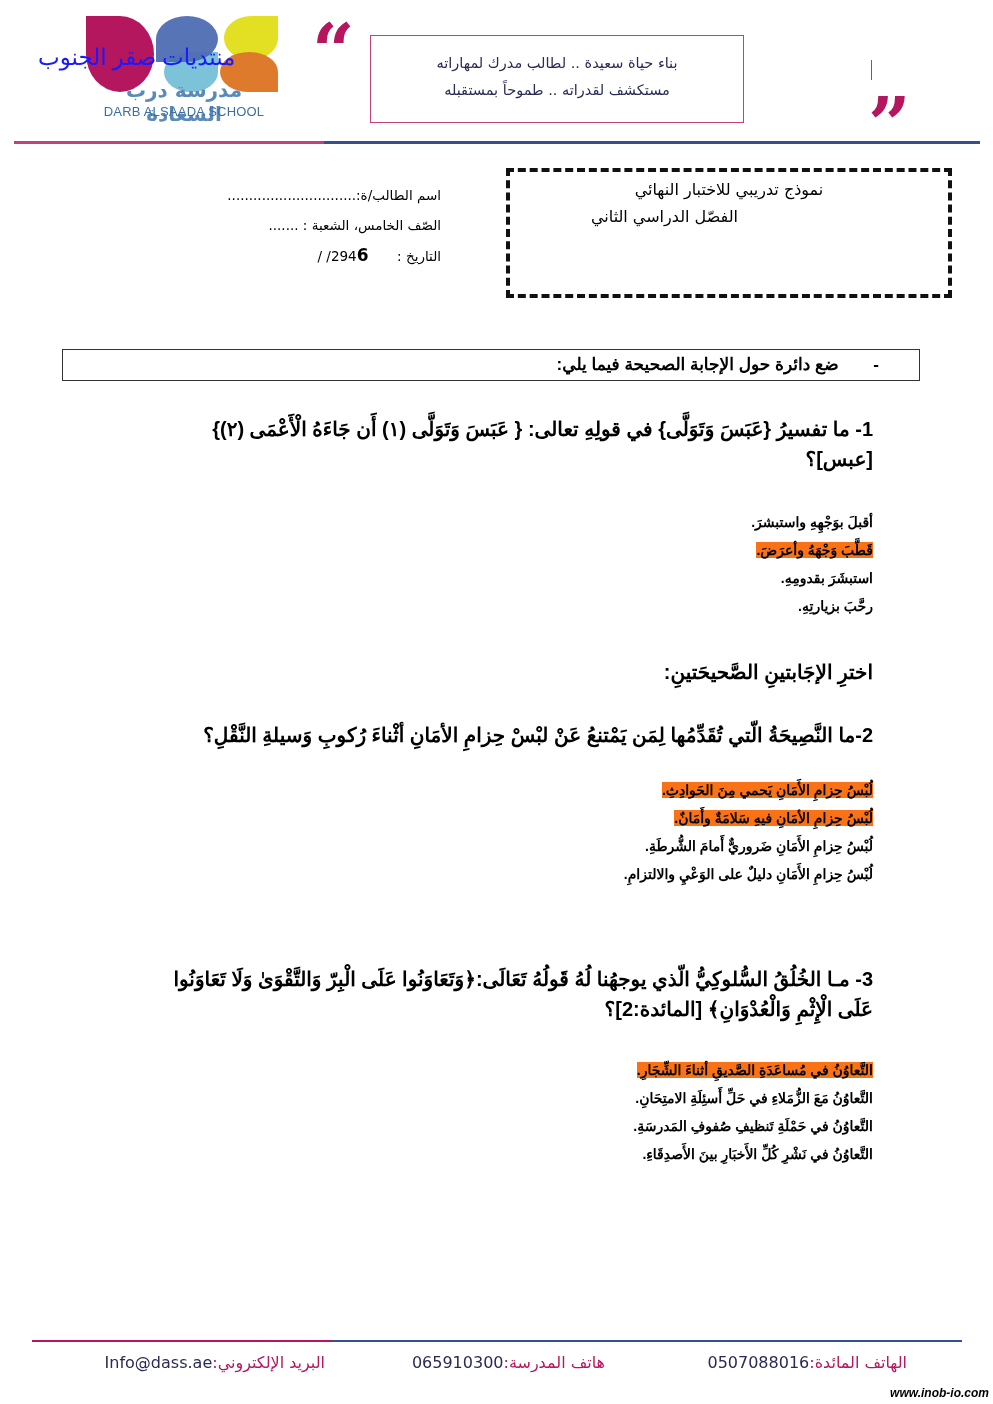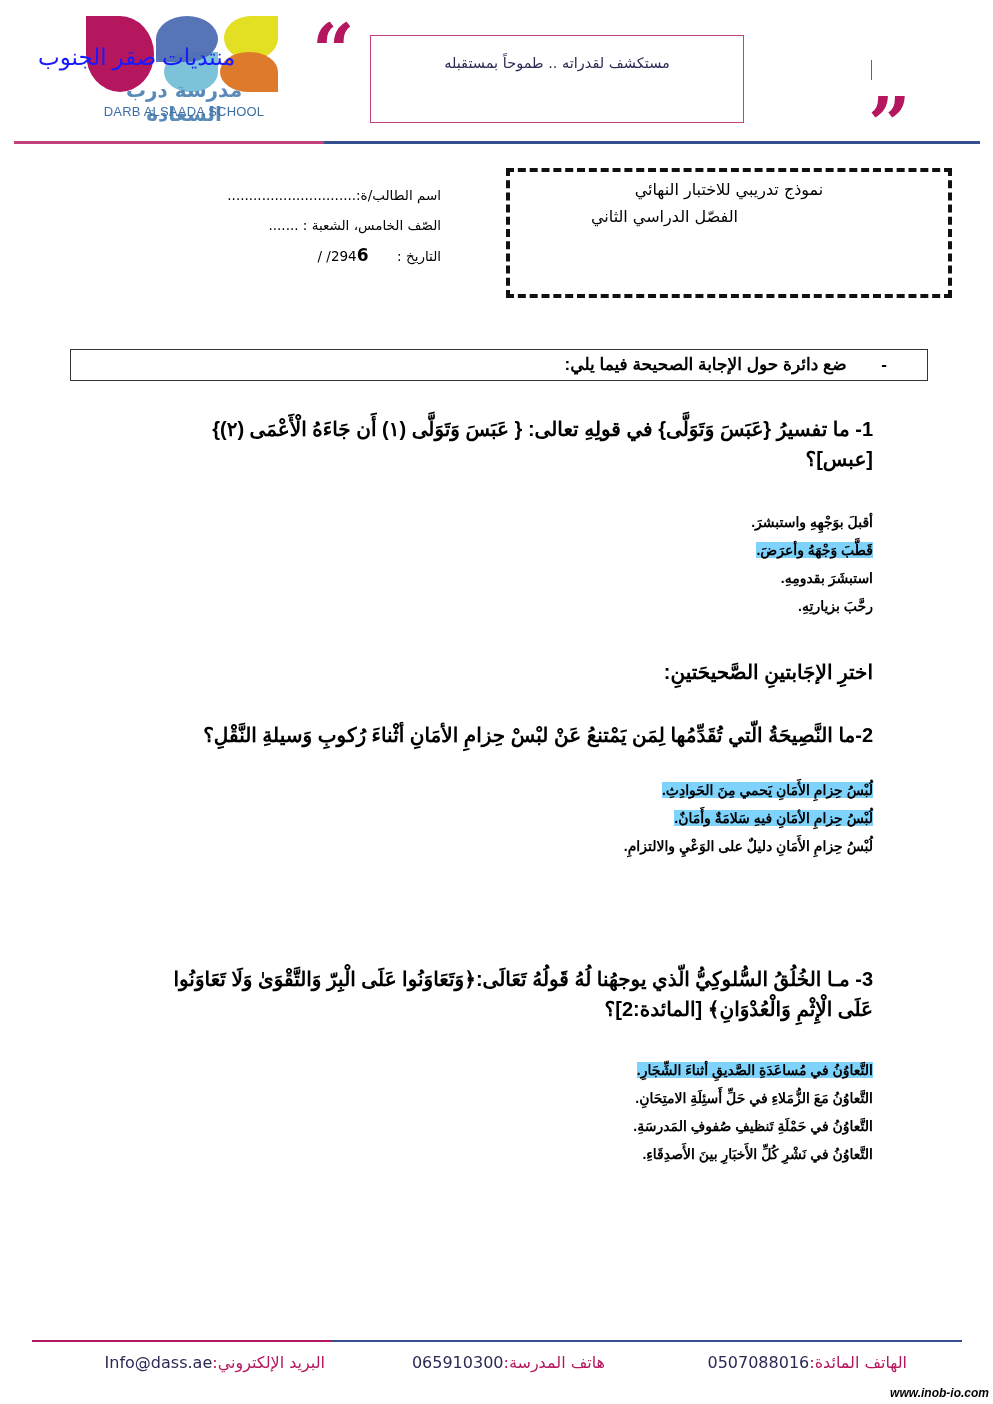--- a/index.html
+++ b/index.html
@@ -34,29 +34,29 @@
   .subject-box { left:506px; top:168px; width:438px; height:122px; border:4px dashed #111; border-style:dashed; text-align:center; direction:rtl; }
   .subject-title { font-size:19px; font-weight:bold; margin-top:8px; }
   .subject-sub { font-size:16px; margin-top:8px; }
   .subject-term { font-size:16px; margin-top:8px; text-align:right; padding-right:210px; }
 
   
   .student-info { right:552px; top:180px; direction:rtl; font-size:13.5px; line-height:30px; text-align:right; white-space:nowrap; }
   .student-info b.big { font-size:17px; }
 
   
-  .instruction { left:62px; top:349px; width:856px; height:30px; border:1px solid #333; direction:rtl; font-weight:bold; font-size:17px; font-family:"Liberation Sans", sans-serif; line-height:30px;margin-left:8px; }
+  .instruction { left:62px; top:349px; width:856px; height:30px; border:1px solid #333; direction:rtl; font-weight:bold; font-size:17px; font-family:"Liberation Sans", sans-serif; line-height:30px; }
   .instruction .bullet { display:inline-block; margin-right:40px; margin-left:30px; }
 
   
   .q { direction:rtl; font-family:"Liberation Sans", sans-serif; font-weight:bold; font-size:20px; text-align:right; }
   .q-text { right:120px; width:720px; line-height:30px; }
   .opt { right:120px; font-size:14px; line-height:28px; font-family:"Liberation Sans", sans-serif; font-weight:bold; direction:rtl; text-align:right; }
   .opt span { display:inline; }
-  .hl { background:#7dd3fc; }
+  .hl { background:#f97316; }
 
   
   .footer-line { left:32px; top:1340px; width:930px; height:2px; }
   .footer-line .fl-left { position:absolute; left:0; top:0; width:300px; height:2px; background:#b5175f; }
   .footer-line .fl-right { position:absolute; left:300px; top:0; right:0; height:2px; background:#35508f; }
   .footer-item { top:1353px; font-size:16px; color:#2a2a55; direction:rtl; white-space:nowrap; font-family:"DejaVu Sans", sans-serif; }
   .footer-item .lbl { color:#b5175f; }
   .site { right:4px; top:1386px; font-size:12px; font-style:italic; font-weight:bold; font-family:"Liberation Sans", sans-serif; }
 </style>
 </head>
@@ -68,20 +68,21 @@
   <div class="petal p2"></div>
   <div class="petal p4"></div>
   <div class="petal p5"></div>
   <div class="logo-ar">مدرسة درب السعادة</div>
   <div class="logo-en">DARB ALSAADA SCHOOL</div>
 </div>
 <div class="abs watermark">منتديات صقر الجنوب</div>
 
 <div class="abs quote-mark qm-left">“</div>
 <div class="abs quote-box">
+  <div>بناء حياة سعيدة .. لطالب مدرك لمهاراته</div>
   <div>مستكشف لقدراته .. طموحاً بمستقبله</div>
 </div>
 <div class="abs tick"></div>
 <div class="abs quote-mark qm-right">”</div>
 
 <div class="abs divider" style="top:141px;">
   <div class="div-left"></div>
   <div class="div-right"></div>
 </div>
 
@@ -112,20 +113,21 @@
   <div><span>استبشَرَ بقدومِهِ.</span></div>
   <div><span>رحَّبَ بزيارتِهِ.</span></div>
 </div>
 
 <div class="abs q" style="right:120px; top:660px;">اخترِ الإجَابتينِ الصَّحيحَتينِ:</div>
 
 <div class="abs q q-text" style="top:720px; width:760px;">2-ما النَّصِيحَةُ الّتي تُقَدِّمُها لِمَن يَمْتنعُ عَنْ لبْسْ حِزامِ الأمَانِ أثْناءَ رُكوبِ وَسيلةِ النَّقْلِ؟</div>
 <div class="abs opt" style="top:776px;">
   <div><span class="hl">لُبْسُ حِزامِ الأَمَانِ يَحمي مِنَ الحَوادِثِ.</span></div>
   <div><span class="hl">لُبْسُ حِزامِ الأمَانِ فيهِ سَلامَةٌ وأَمَانٌ.</span></div>
+  <div><span>لُبْسُ حِزامِ الأَمَانِ ضَروريٌّ أَمامَ الشُّرطَةِ.</span></div>
   <div><span>لُبْسُ حِزامِ الأَمَانِ دليلٌ على الوَعْيِ والالتزامِ.</span></div>
 </div>
 
 <div class="abs q q-text" style="top:964px;">3- مـا الخُلُقُ السُّلوكِيُّ الّذي يوجهُنا لُهُ قَولُهُ تَعَالَى:﴿وَتَعَاوَنُوا عَلَى الْبِرّ وَالتَّقْوَىٰ  وَلَا تَعَاوَنُوا عَلَى الْإِثْمِ وَالْعُدْوَانِ﴾ [المائدة:2]؟</div>
 <div class="abs opt" style="top:1056px;">
   <div><span class="hl">التَّعاوُنُ في مُساعَدَةِ الصَّديقِ أثناءَ الشِّجَارِ.</span></div>
   <div><span>التَّعاوُنُ مَعَ الزُّمَلاءِ في حَلِّ أَسئِلَةِ الامتِحَانِ.</span></div>
   <div><span>التَّعاوُنُ في حَمْلَةِ تَنظيفِ صُفوفِ المَدرسَةِ.</span></div>
   <div><span>التَّعاوُنُ في نَشْرِ كُلِّ الأَخبَارِ بينَ الأَصدِقَاءِ.</span></div>
 </div>

